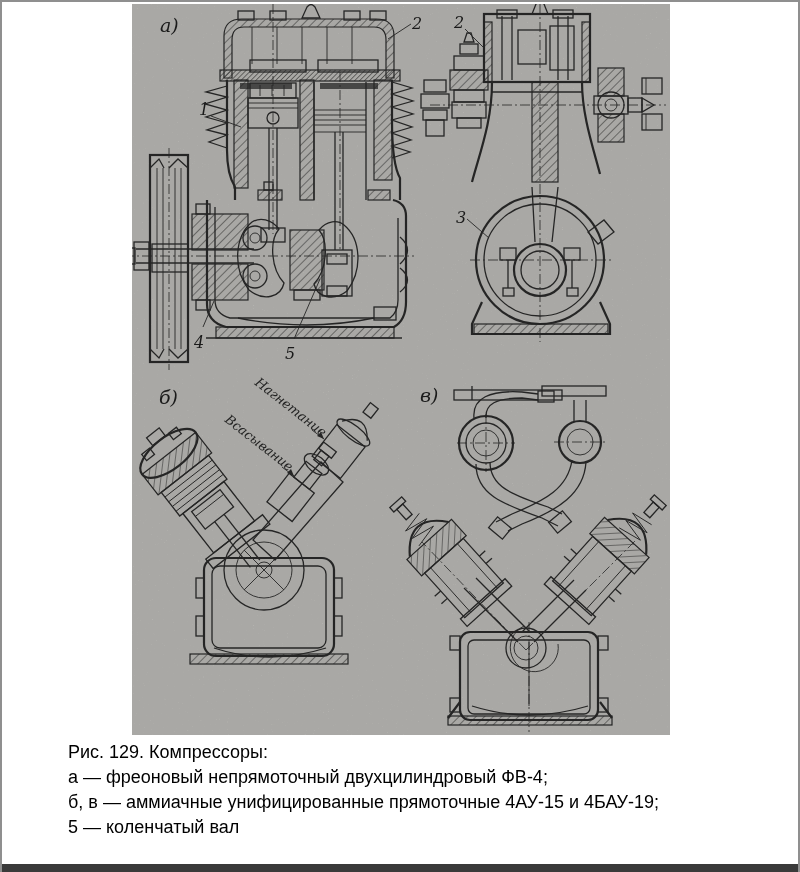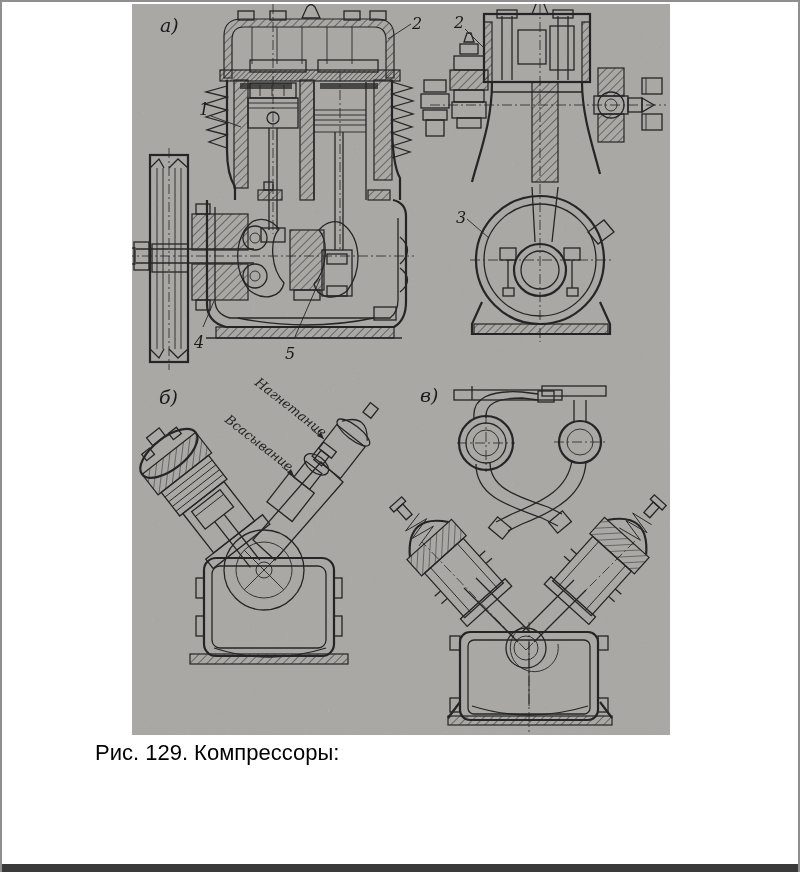--- a/index.html
+++ b/index.html
@@ -18,22 +18,22 @@
   .ln2{fill:none;stroke:#2c2c2c;stroke-width:2.2;}
   .thin{fill:none;stroke:#2c2c2c;stroke-width:0.9;}
   .dash{fill:none;stroke:#2c2c2c;stroke-width:0.8;stroke-dasharray:10 3 2 3;}
   .hatch{fill:url(#hatchP);stroke:#2c2c2c;stroke-width:1.2;}
   .hatchD{fill:url(#hatchDP);stroke:#2c2c2c;stroke-width:1.2;}
   .slot{fill:#2c2c2c;opacity:.75;stroke:none;}
   .pnum{font:italic 16px "DejaVu Serif",serif;fill:#1f1f1f;stroke:none;}
   .plabel{font:italic 19px "DejaVu Serif",serif;fill:#1f1f1f;stroke:none;}
   .ann{font:italic 13px "DejaVu Serif",serif;fill:#2a2a2a;stroke:none;}
   .caption{
-    position:absolute;left:93px;top:738px;width:700px;color:#000;
-    font-size:22px;line-height:25px;
+    position:absolute;left:66px;top:738px;width:700px;color:#000;
+    font-size:18px;line-height:25px;
   }
   .bottom-bar{
     position:absolute;left:0;bottom:0;width:800px;height:8px;background:#3a3a3a;
   }
 </style>
 </head>
 <body>
 
 <div class="page">
 
@@ -422,16 +422,19 @@
           <text class="plabel" x="418" y="400">в)</text>
         </g>
 
         <rect x="130" y="2" width="538" height="731" filter="url(#grain)" opacity="0.14"></rect>
       </g>
     </svg>
   </div>
 
   <div class="caption">
     <div>Рис. 129. Компрессоры:</div>
+    <div>а — фреоновый непрямоточный двухцилиндровый ФВ-4;</div>
+    <div>б, в — аммиачные унифицированные прямоточные 4АУ-15 и 4БАУ-19;</div>
+    <div>5 — коленчатый вал</div>
   </div>
 
   <div class="bottom-bar"></div>
 </div>
 
 </body></html>

